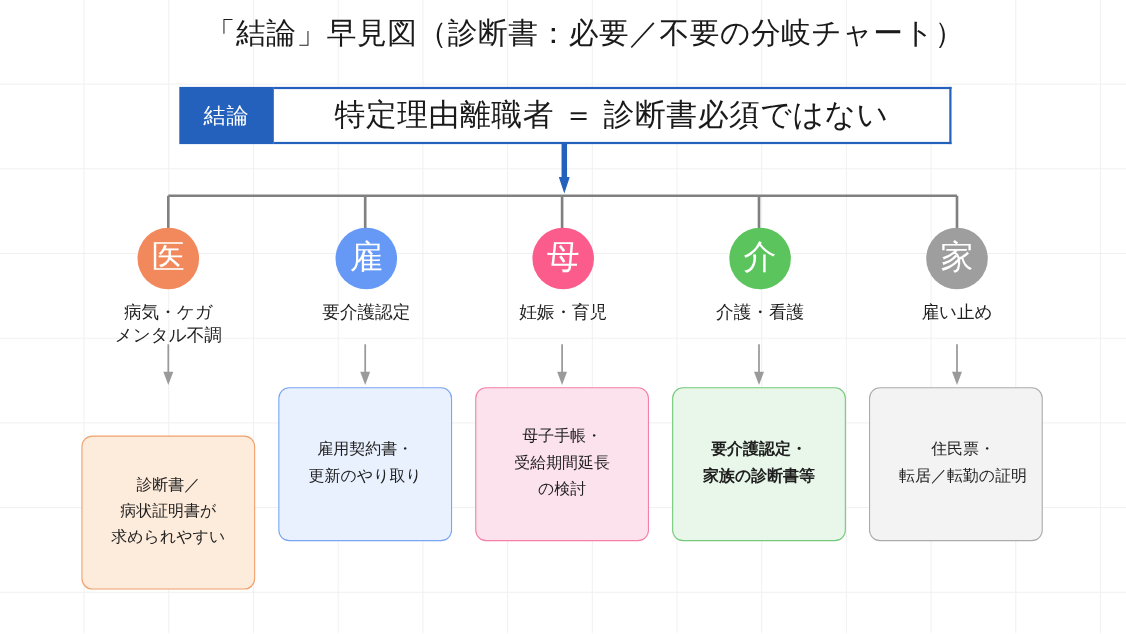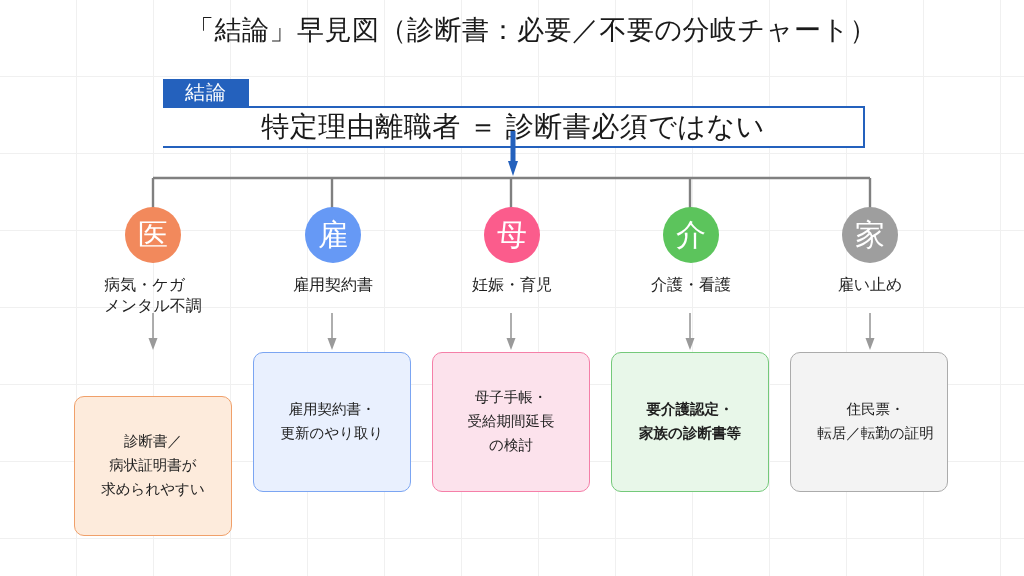--- a/index.html
+++ b/index.html
@@ -46,21 +46,20 @@
   
   #banner {
     position: absolute;
     top: 79px;
     left: 163px;
     width: 702px;
     height: 52px;
     display: flex;
     align-items: stretch;
     box-sizing: border-box;
-    flex-direction: column;
   }
   #banner-tag {
     width: 86px;
     background: #2461BD;
     color: #ffffff;
     display: flex;
     align-items: center;
     justify-content: center;
     font-size: 20px;
     letter-spacing: 1px;
@@ -122,21 +121,21 @@
     align-items: center;
     justify-content: center;
     color: #ffffff;
     font-size: 30px;
     line-height: 1;
     font-weight: 400;
   }
 
   .branch-label {
     margin-top: 11px;
-    text-align: left;
+    text-align: center;
     font-size: 16px;
     line-height: 1.32;
     color: #1f1f1f;
     white-space: pre-line;
   }
 
   
   .outcome {
     position: absolute;
     top: 352px;
@@ -202,21 +201,21 @@
   </svg>
 
   <div class="branch b0">
     <div class="circle" style="background: rgb(242, 137, 92);">医</div>
     <div class="branch-label">病気・ケガ
 メンタル不調</div>
   </div>
 
   <div class="branch b1">
     <div class="circle" style="background: rgb(102, 153, 245);">雇</div>
-    <div class="branch-label">雇用契約書</div>
+    <div class="branch-label">要介護認定</div>
   </div>
 
   <div class="branch b2">
     <div class="circle" style="background: rgb(251, 92, 140);">母</div>
     <div class="branch-label">妊娠・育児</div>
   </div>
 
   <div class="branch b3">
     <div class="circle" style="background: rgb(92, 196, 92);">介</div>
     <div class="branch-label">介護・看護</div>

